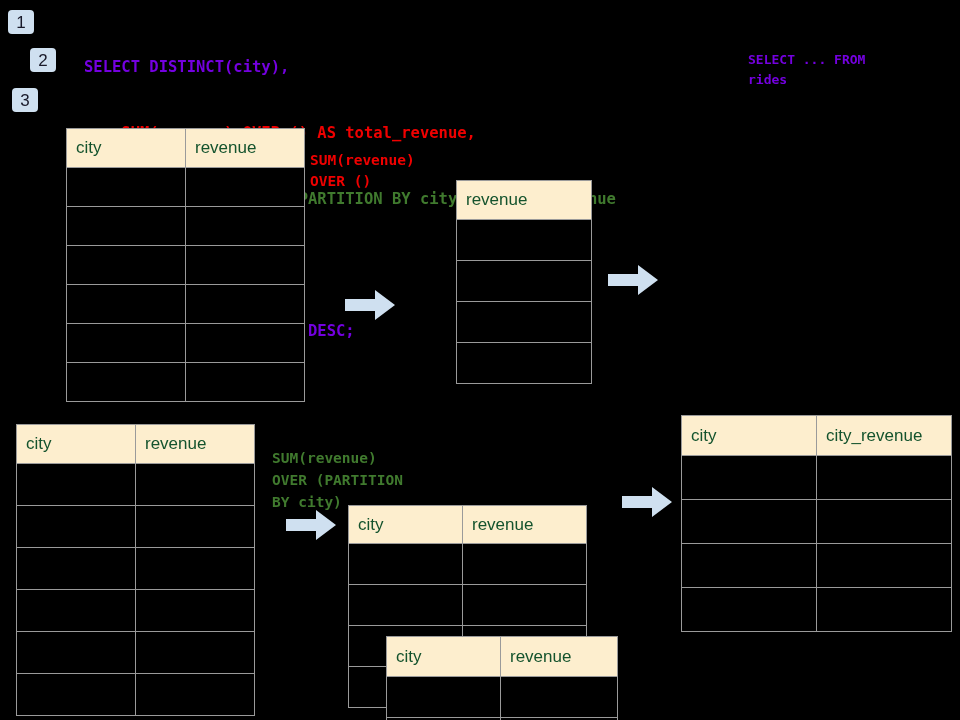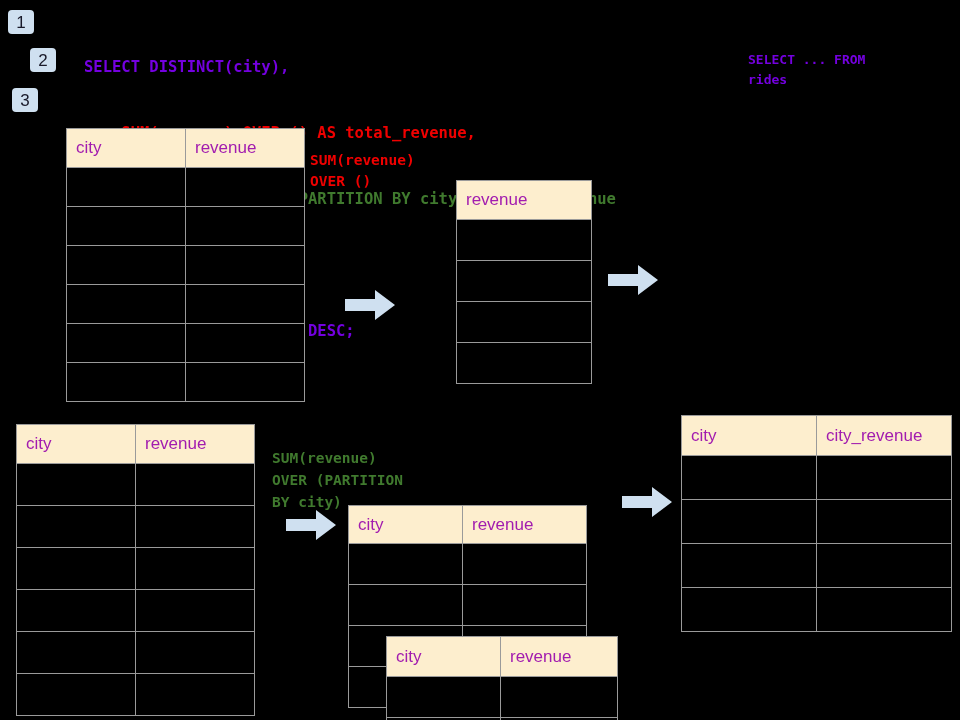--- a/index.html
+++ b/index.html
@@ -79,21 +79,21 @@
     table-layout: fixed;
     background: #000000;
   }
   .tbl th, .tbl td {
     border: 1px solid #9a9a9a;
     padding: 0;
     margin: 0;
   }
   .tbl th {
     background: #fdeece;
-    color: #a21caf;
+    color: #14532d;
     font-family: "Liberation Sans", sans-serif;
     font-size: 17px;
     font-weight: normal;
     text-align: left;
     padding-left: 9px;
     margin-top: 32px;
   }
   .tbl td {
     background: #000000;
   }

